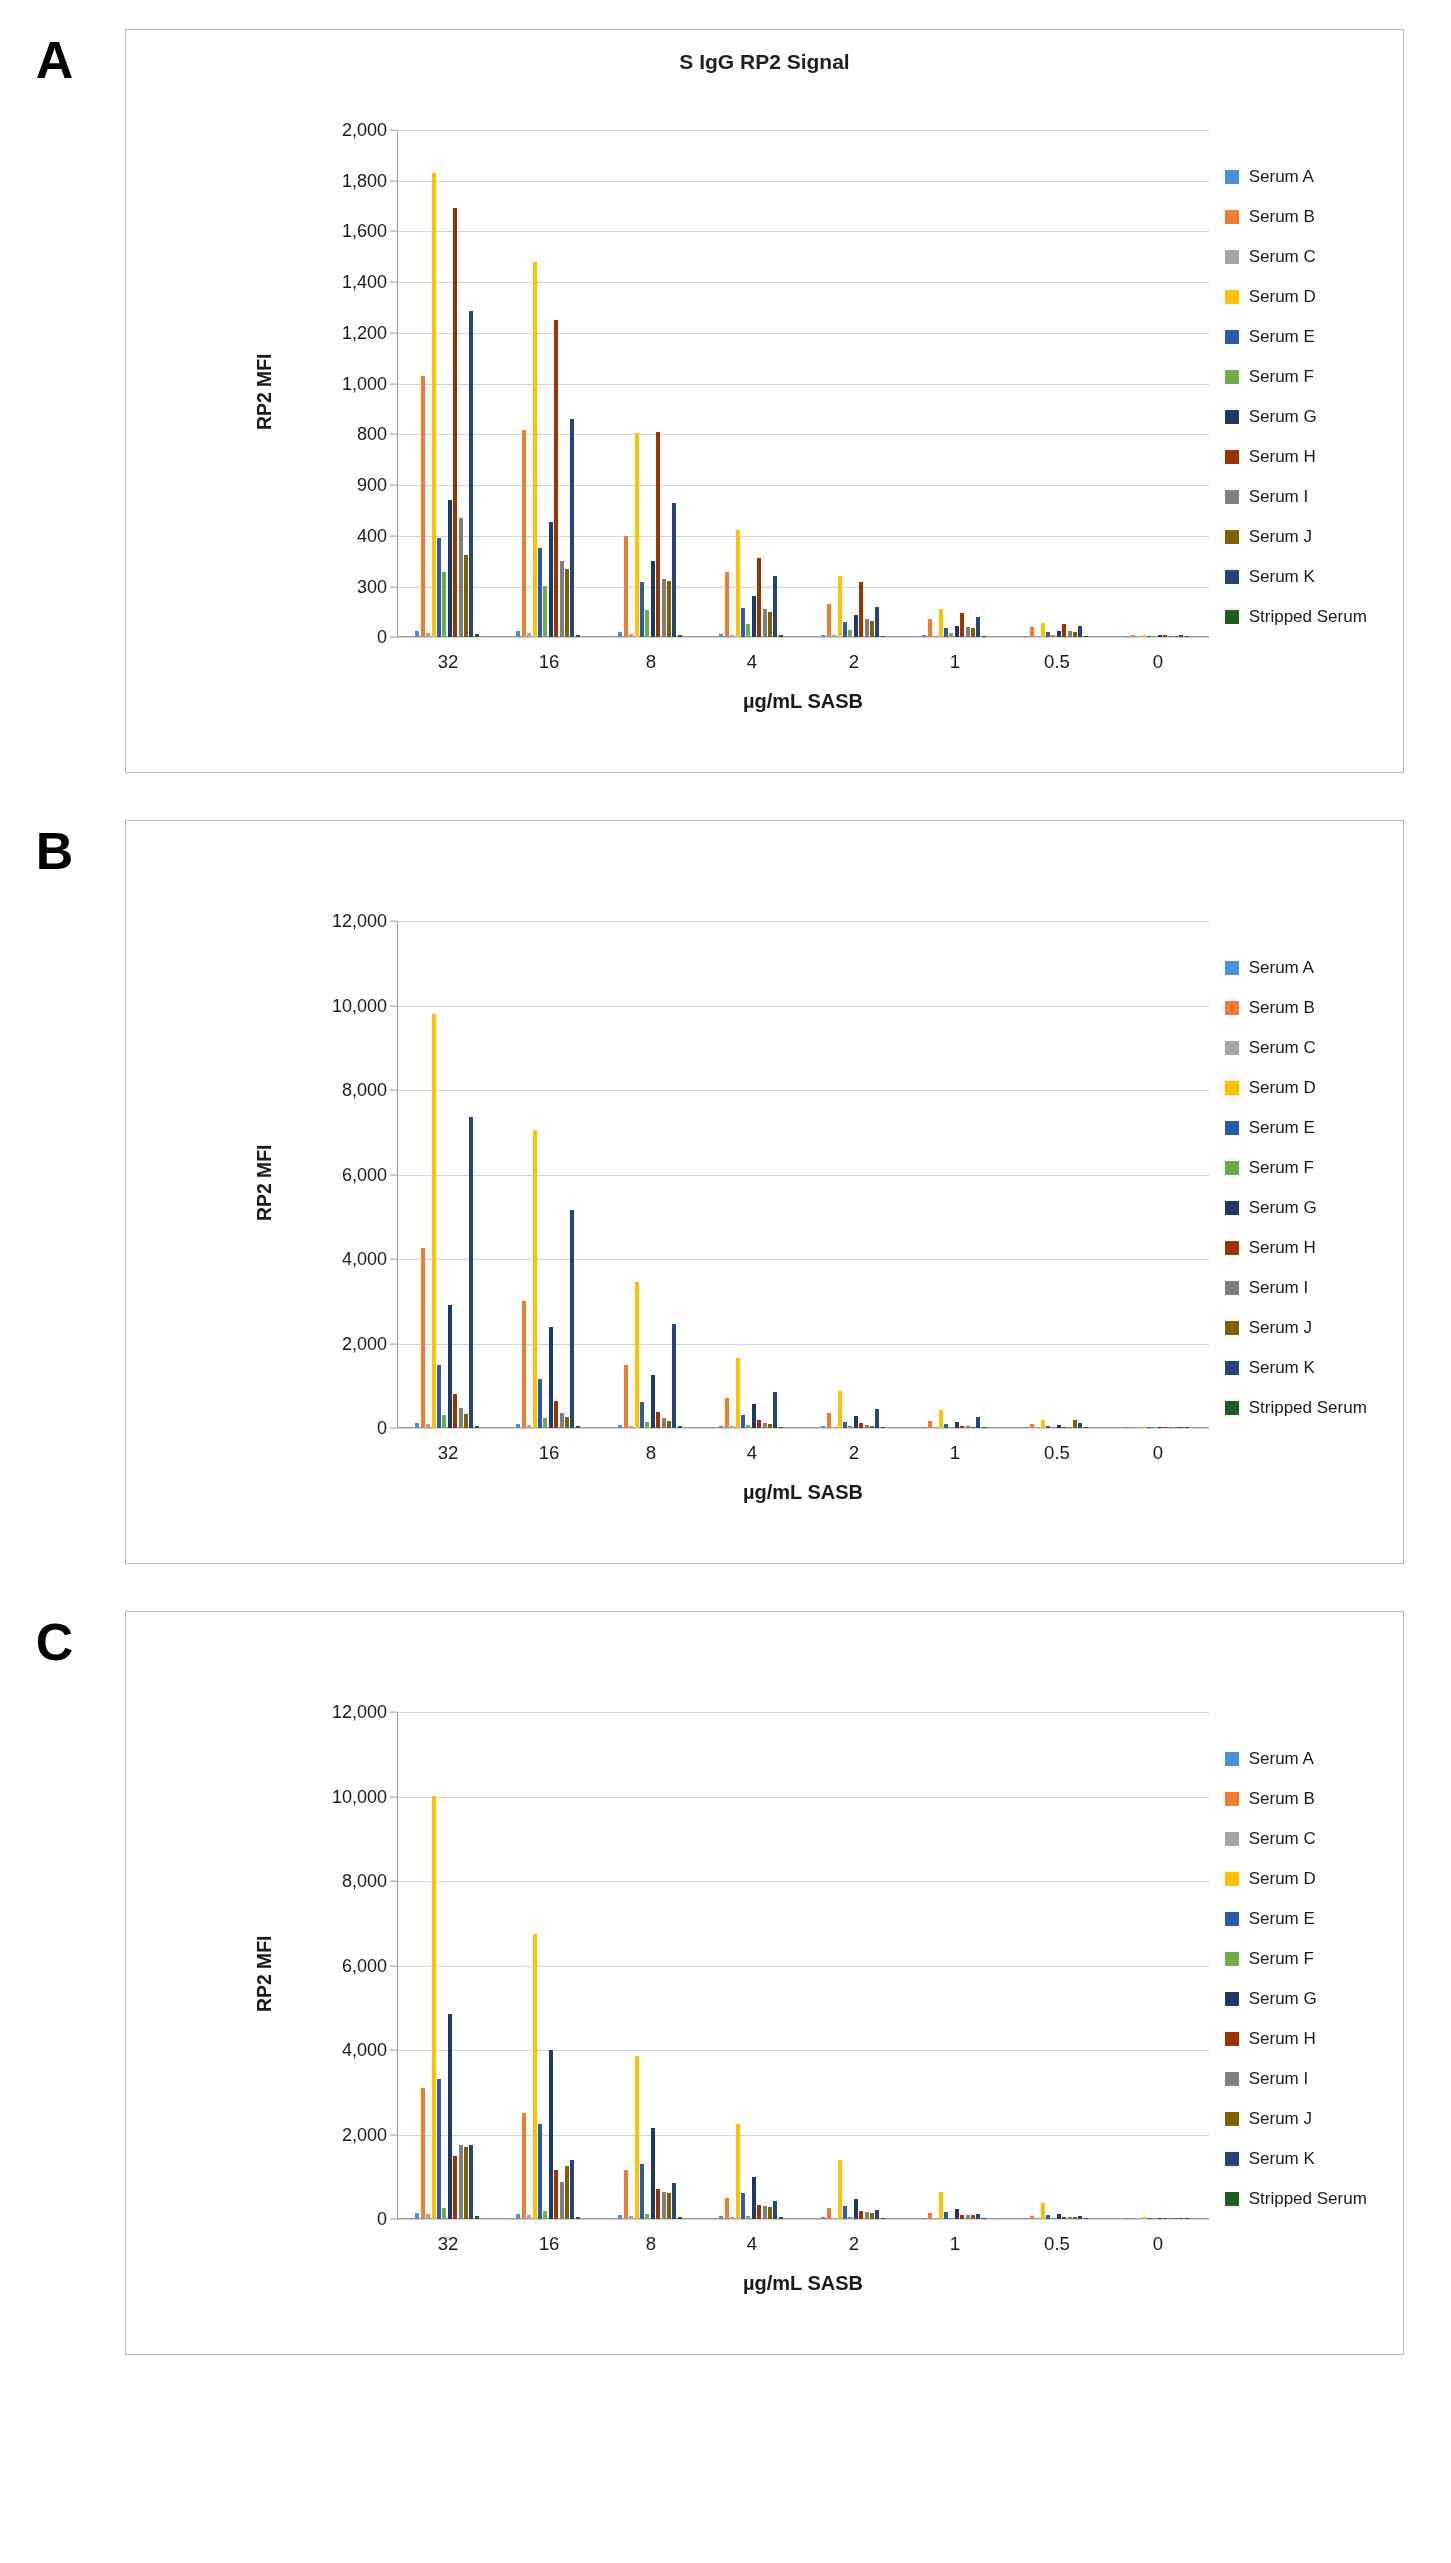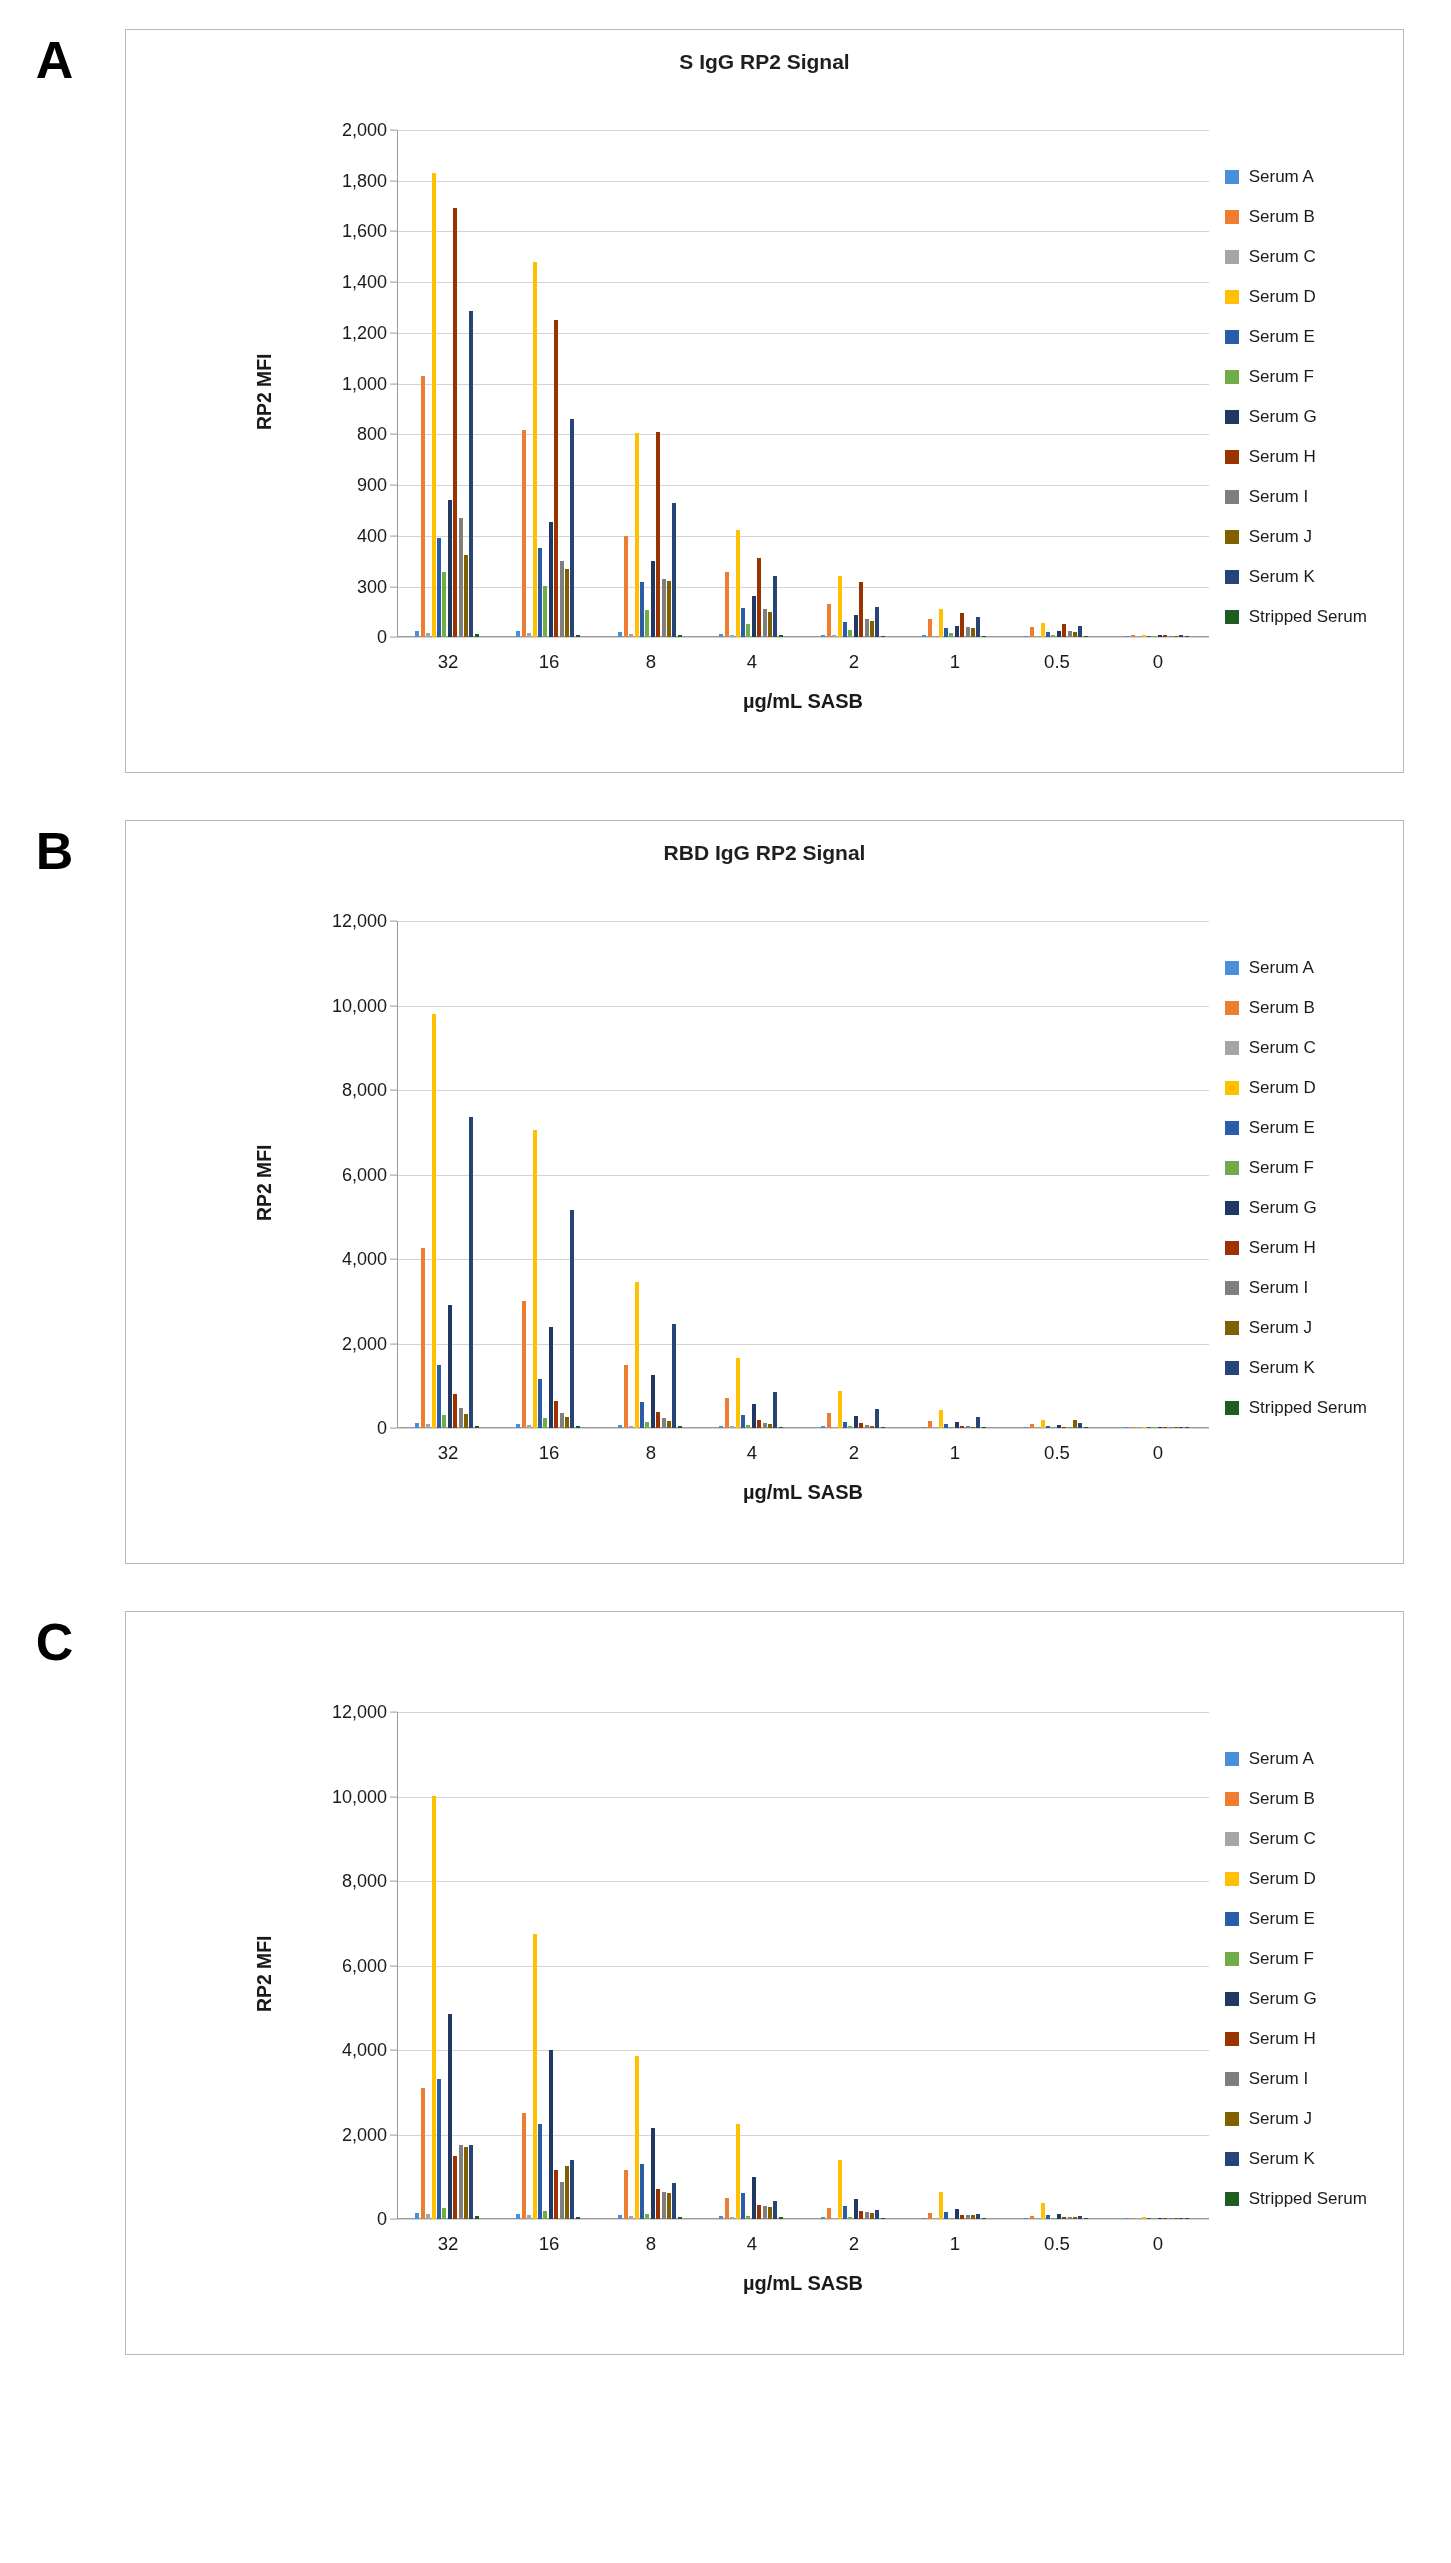--- a/index.html
+++ b/index.html
@@ -375,21 +375,20 @@
             <div class="legend-item">
               <span class="legend-swatch" style="background: rgb(31, 92, 31);"></span>
               <span class="legend-label">Stripped Serum</span>
             </div>
           </div>
         </div>
       </div>
       <div class="panel">
         <div class="panel-letter">B</div>
         <div class="chart-box">
-          <div class="chart-title">RBD IgG RP2 Signal</div>
           <div class="plot-area">
             <div class="grid-line" style="top: 507px;"></div>
             <div class="ytick-mark" style="top: 507px;"></div>
             <div class="ytick" style="top: 507px;">0</div>
             <div class="grid-line" style="top: 423px;"></div>
             <div class="ytick-mark" style="top: 423px;"></div>
             <div class="ytick" style="top: 423px;">2,000</div>
             <div class="grid-line" style="top: 338px;"></div>
             <div class="ytick-mark" style="top: 338px;"></div>
             <div class="ytick" style="top: 338px;">4,000</div>

